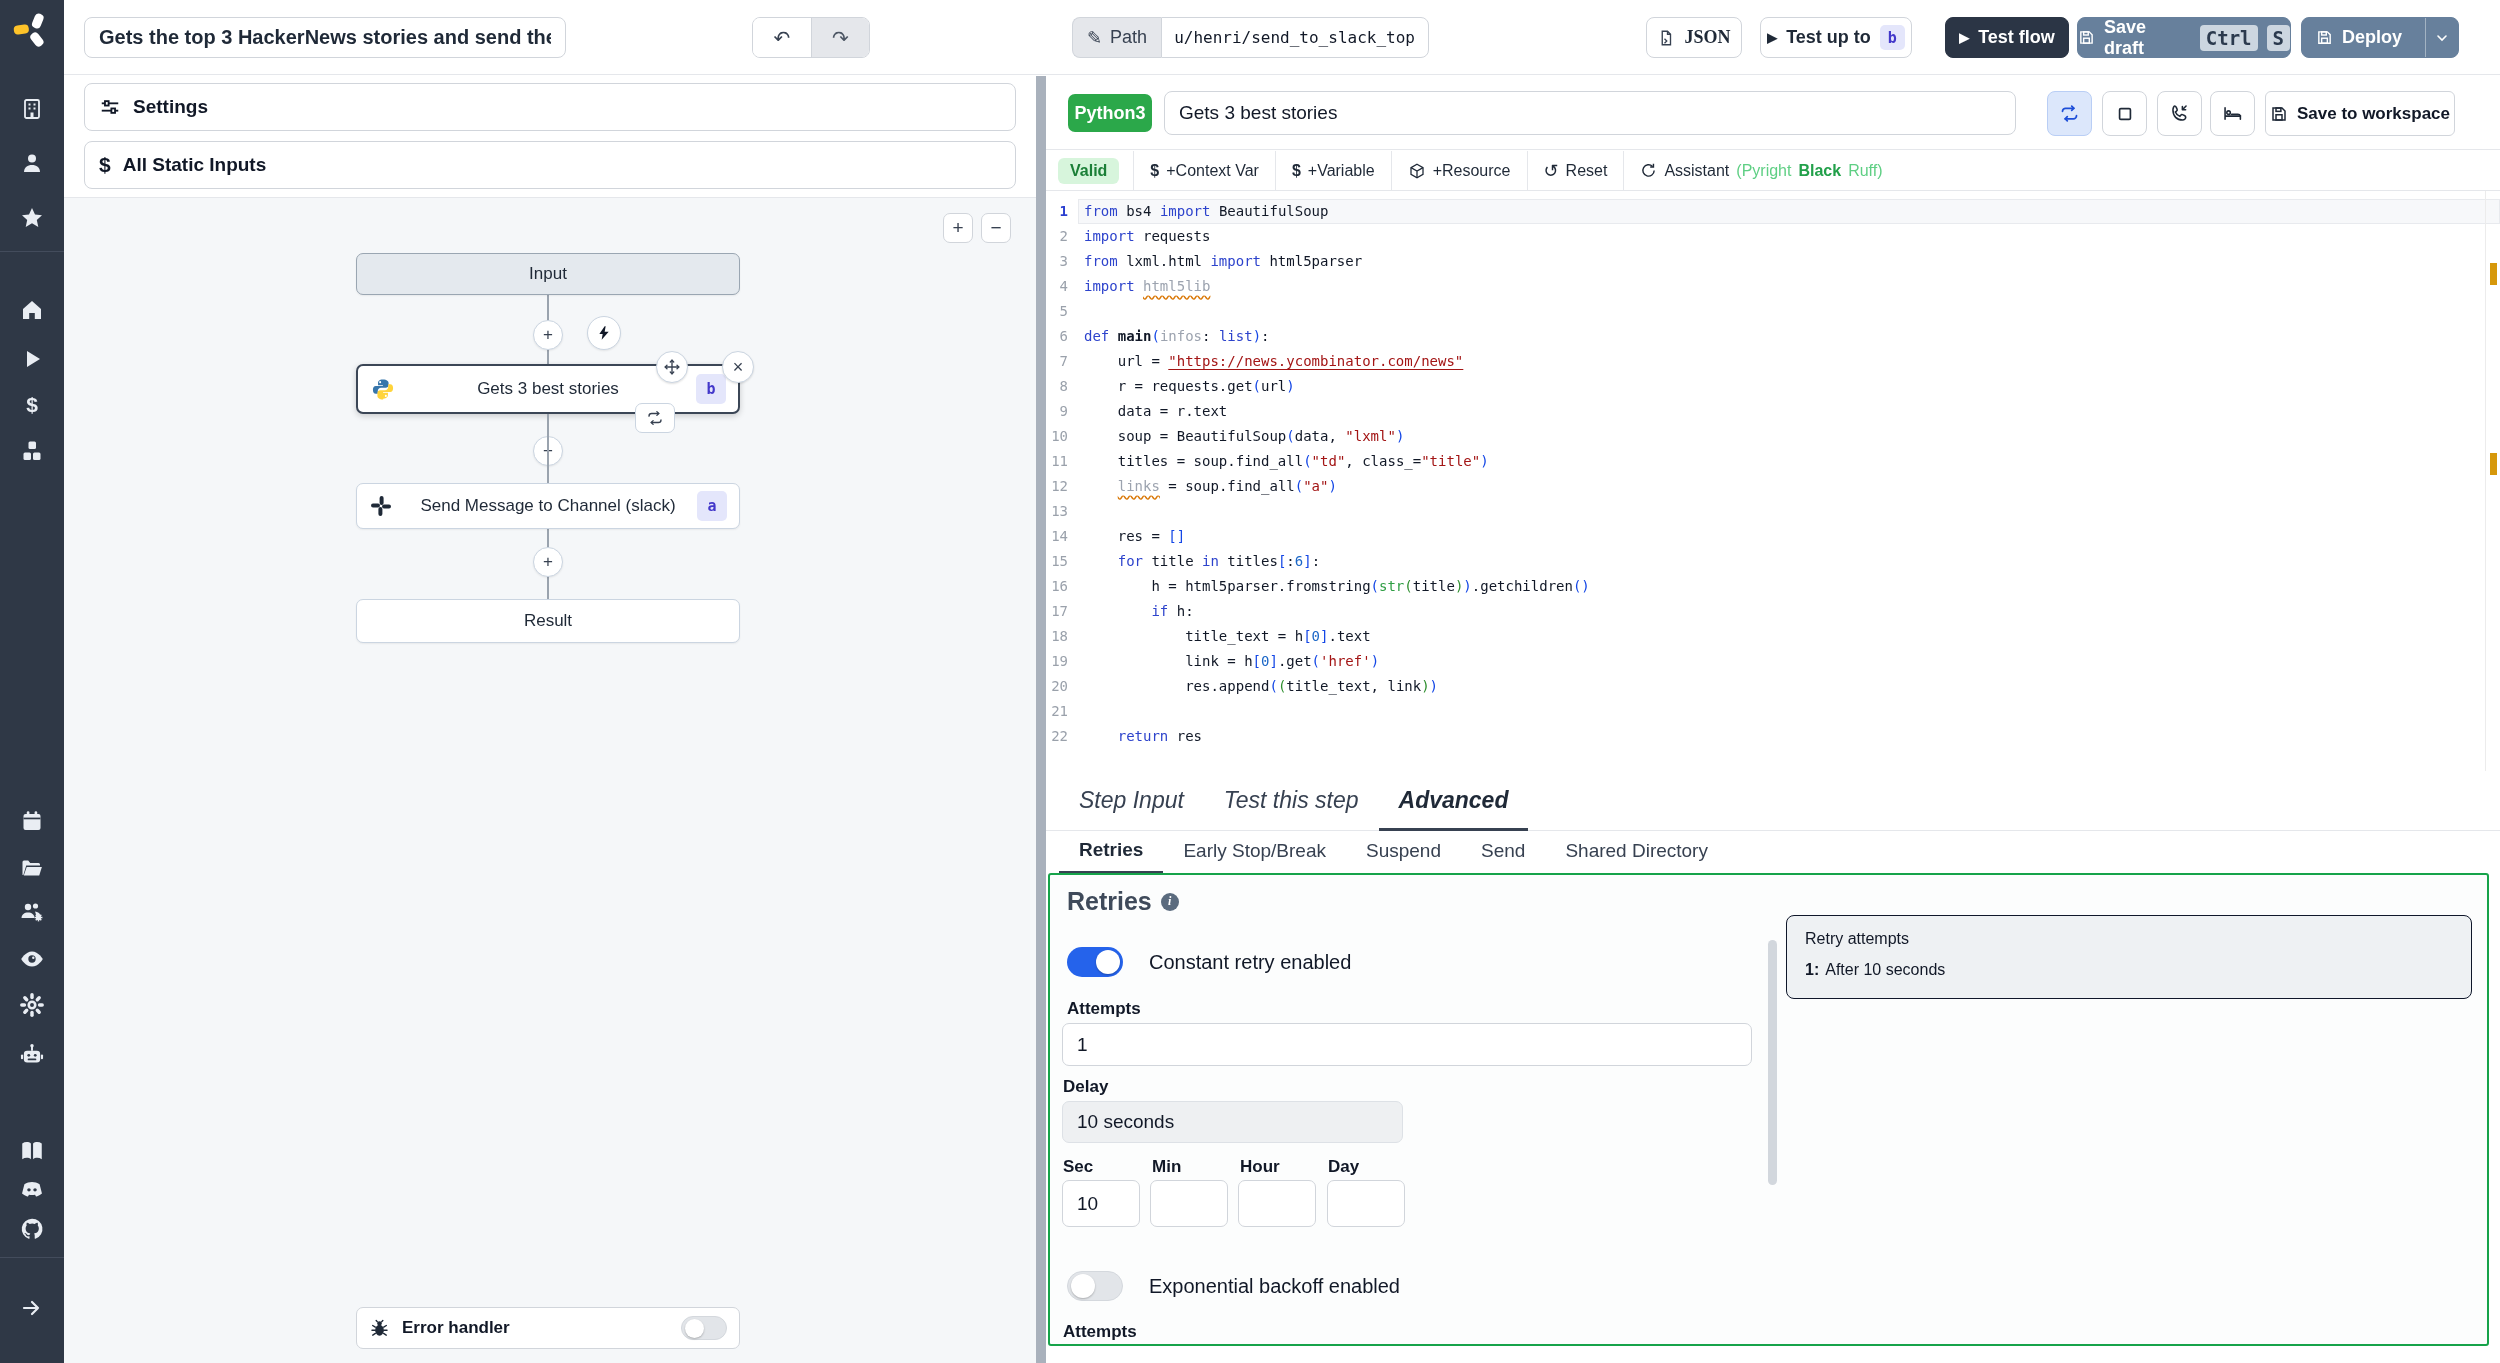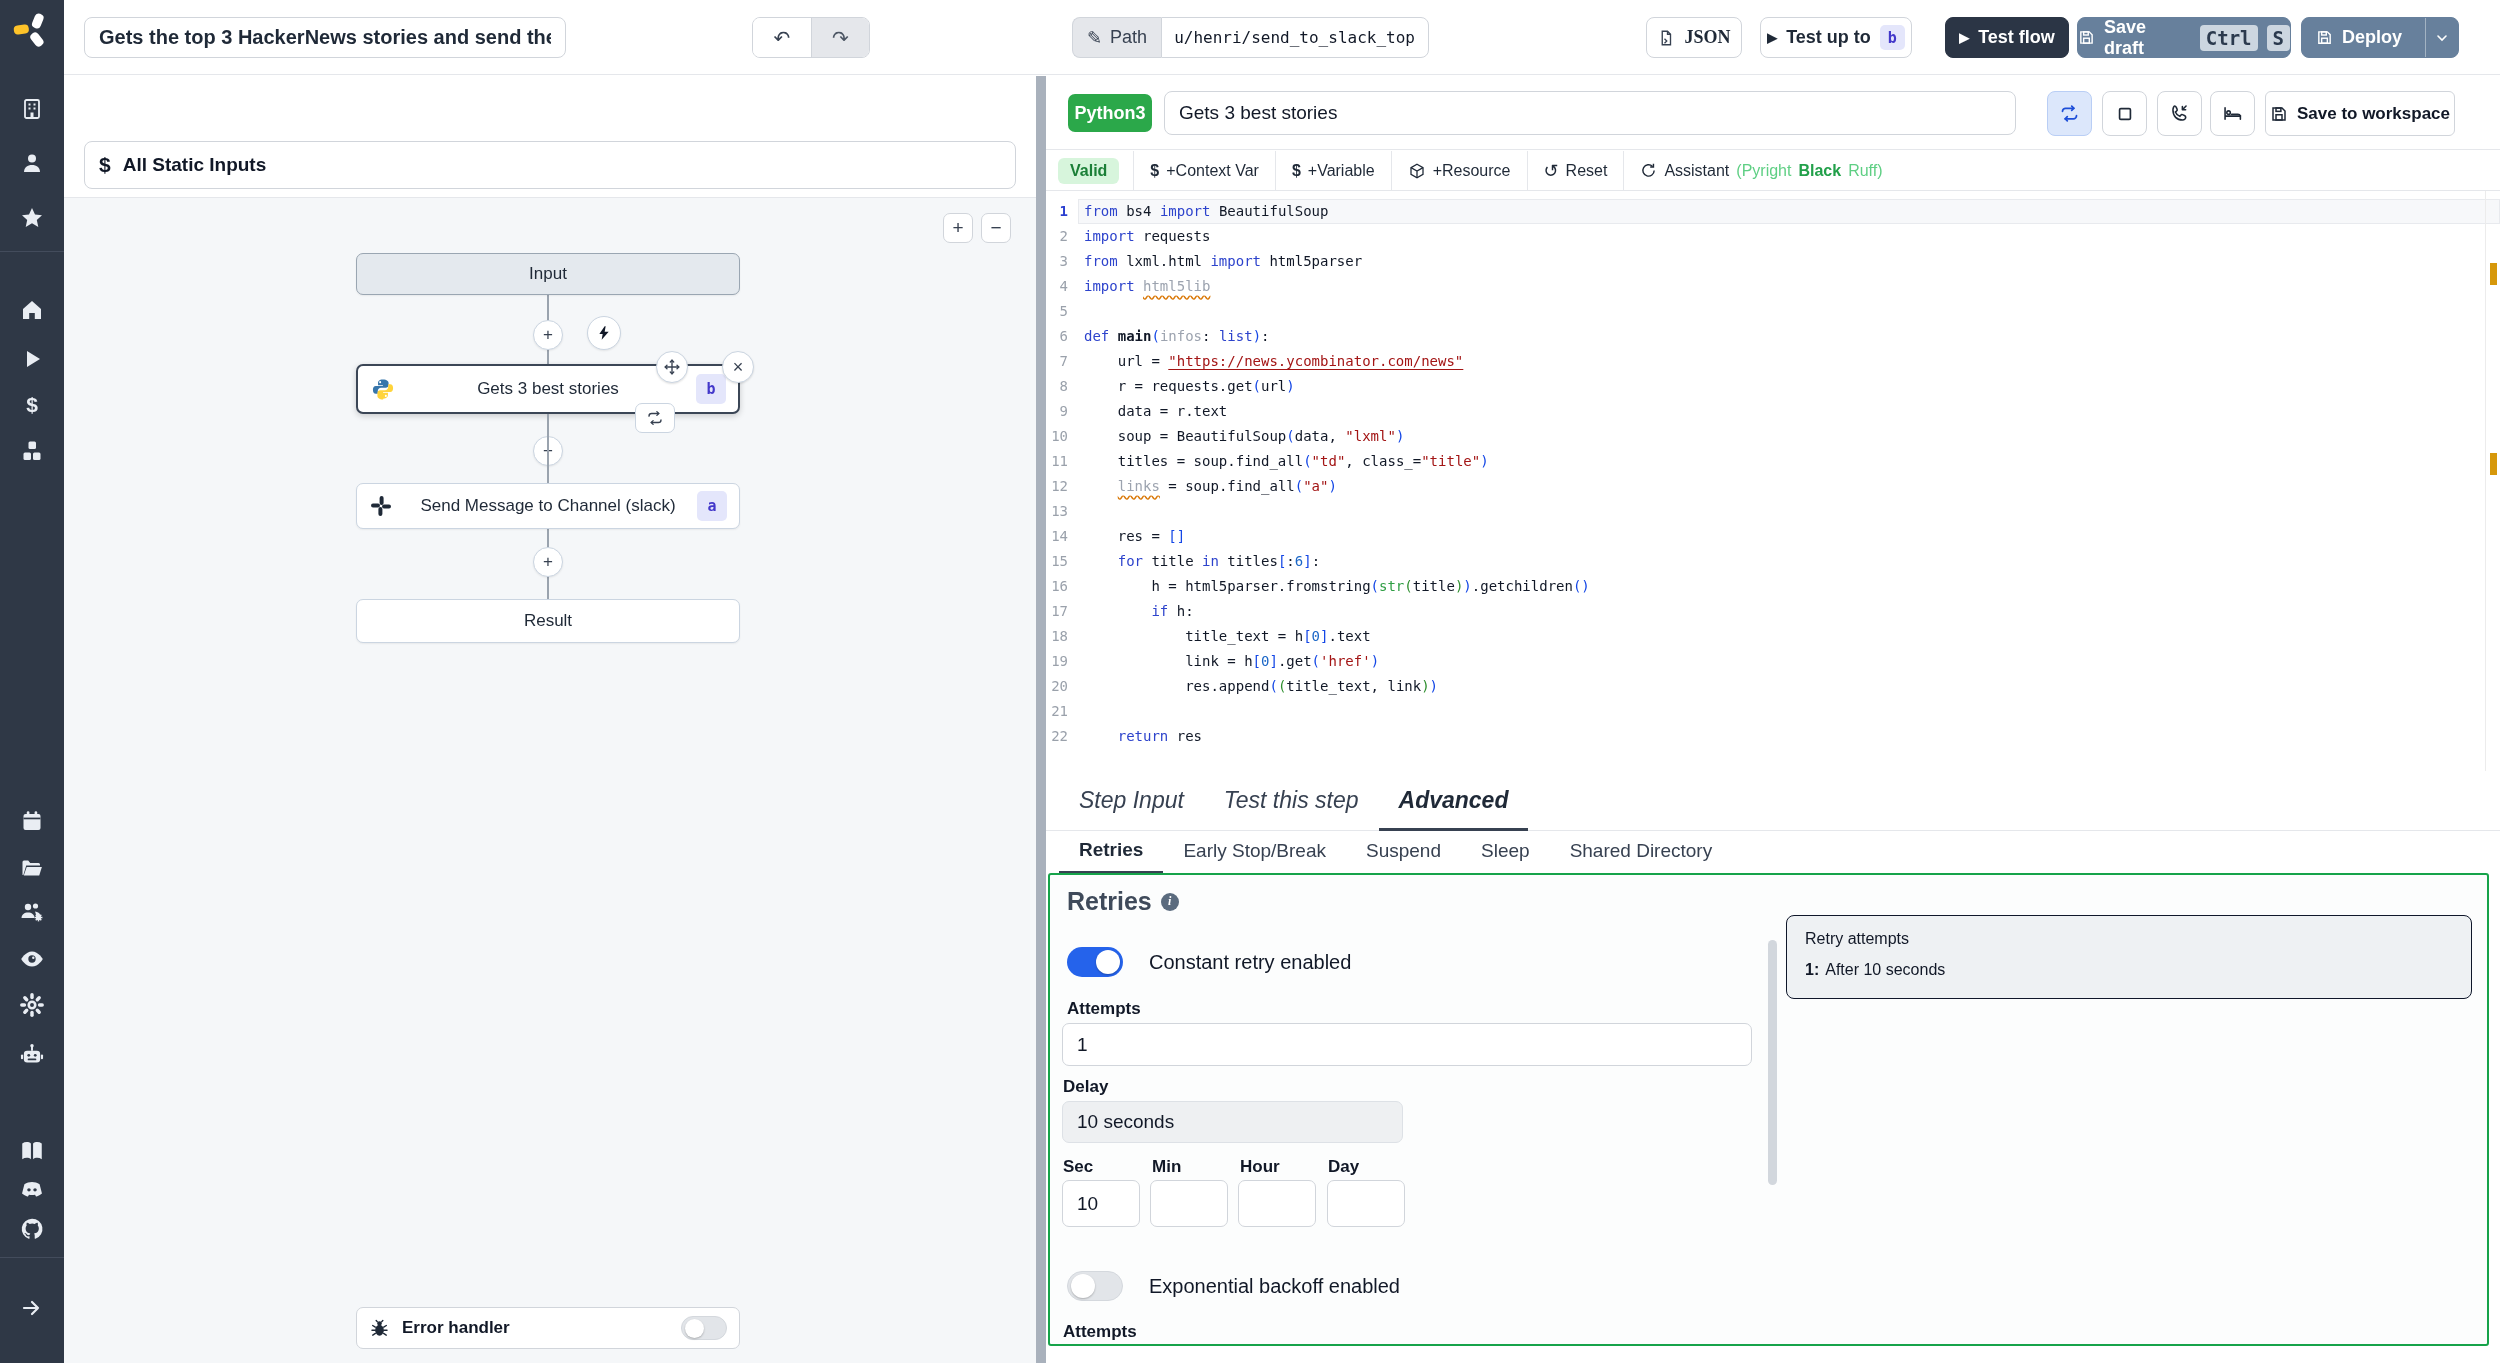--- a/index.html
+++ b/index.html
@@ -348,20 +348,31 @@
       </div>
       <div class="deploy-caret">
         <svg class="ic" width="16" height="16" viewBox="0 0 24 24">
             <path d="M6 9l6 6 6-6" fill="none" stroke="#fff" stroke-width="2.4" stroke-linecap="round"></path>
           </svg>
       </div>
     </div>
   </header>
 
   <section class="flow-panel">
+    <div class="bar-box" style="top:7px">
+      <svg class="ic" width="22" height="22" viewBox="0 0 24 24">
+          <g stroke="#111827" stroke-width="2">
+            <line x1="3" y1="8" x2="21" y2="8"></line>
+            <line x1="3" y1="16" x2="21" y2="16"></line>
+          </g>
+          <rect x="6.5" y="5.6" width="4" height="4.8" fill="#fff" stroke="#111827" stroke-width="2"></rect>
+          <rect x="13.5" y="13.6" width="4" height="4.8" fill="#fff" stroke="#111827" stroke-width="2"></rect>
+        </svg>
+      <span>Settings</span>
+    </div>
     <div class="bar-box" style="top:65px">
       <span style="font-size:21px;font-weight:700">$</span>
       <span>All Static Inputs</span>
     </div>
     <div class="flow-hr"></div>
 
     <div class="graph">
       <div class="zoom-btn" style="left:879px;top:15px">
           <span>+</span>
         </div>
@@ -651,21 +662,21 @@
 
     <div class="tabs-main">
       <div class="tab">Step Input</div>
       <div class="tab">Test this step</div>
       <div class="tab active">Advanced</div>
     </div>
     <div class="tabs-sub">
       <div class="stab active">Retries</div>
       <div class="stab">Early Stop/Break</div>
       <div class="stab">Suspend</div>
-      <div class="stab">Sleep</div>
+      <div class="stab">Send</div>
       <div class="stab">Shared Directory</div>
     </div>
 
     <div class="retries-panel">
       <div class="rp-title">
         <span>Retries</span>
         <span class="info-dot">i</span>
       </div>
 
       <div class="toggle-row" style="left:17px;top:72px;width:500px">

